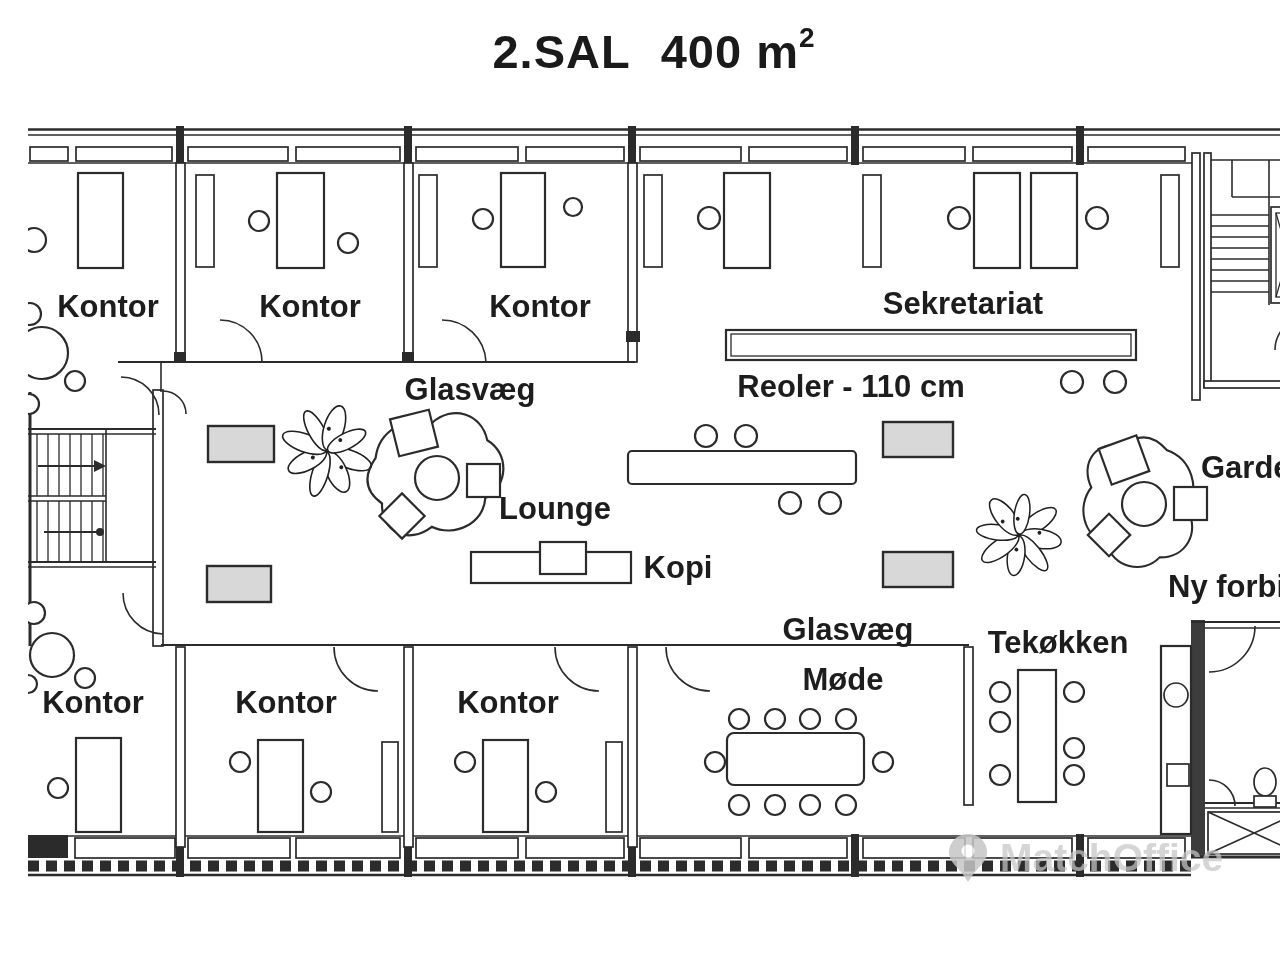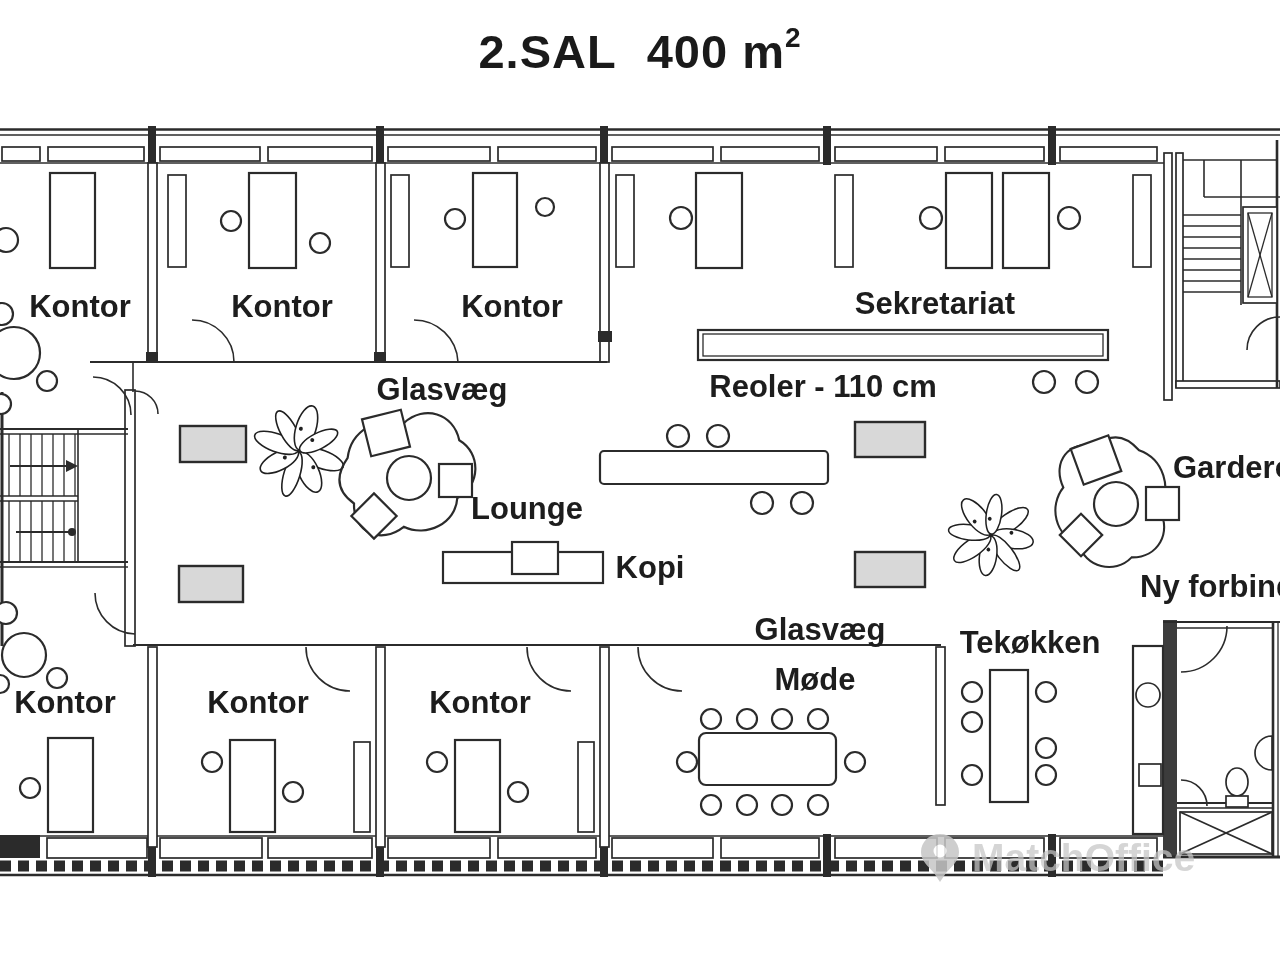--- a/index.html
+++ b/index.html
@@ -1,17 +1,17 @@
 <!DOCTYPE html>
 <html><head>
 <meta charset="utf-8">
 <style>
   html,body{margin:0;padding:0;background:#ffffff;}
   body{width:1280px;height:960px;overflow:hidden;font-family:"Liberation Sans",sans-serif;position:relative;}
-  .stage{position:absolute;inset:0;background:#fff;}
+  .stage{position:absolute;inset:0;background:#fff;margin-left:28px;}
   .plan-title{
     position:absolute;top:24px;left:0;width:100%;
     text-align:center;font-weight:bold;font-size:47px;color:#1a1a1a;
     letter-spacing:1px;white-space:nowrap;
   }
   .plan-title .gap{display:inline-block;width:30px;}
   .plan-title sup{font-size:28px;position:relative;top:-4px;vertical-align:super;}
   svg{display:block;overflow:hidden;}
   .w{stroke:#2b2b2b;fill:none;}
   .sw1{stroke-width:1.3px;}

